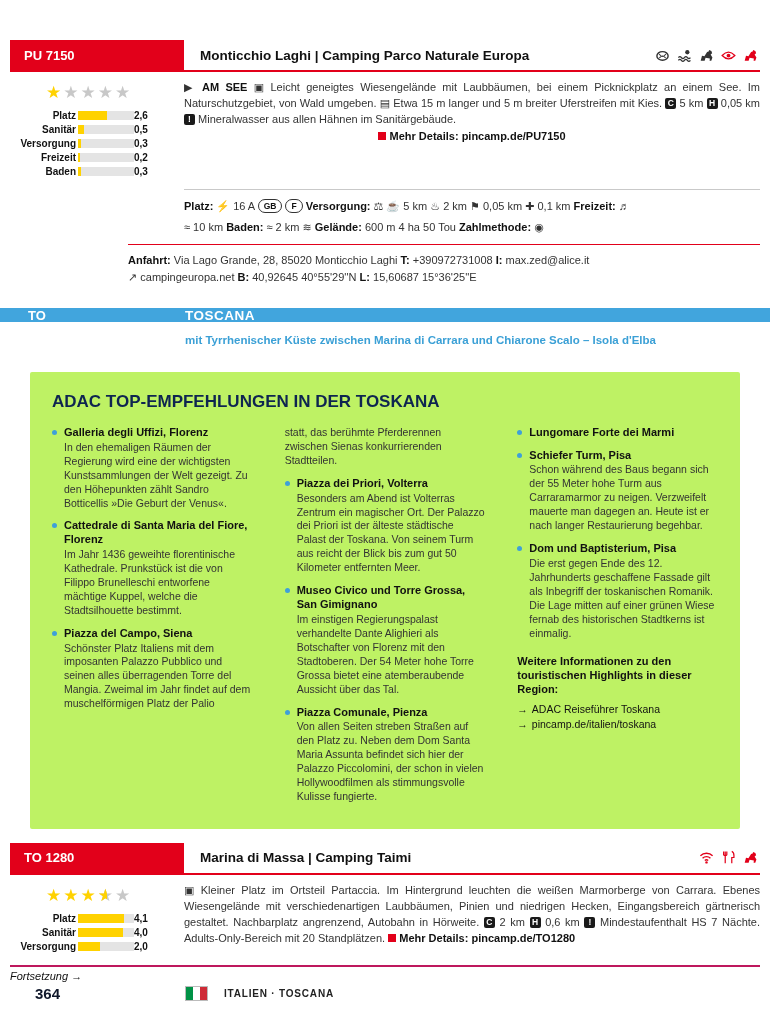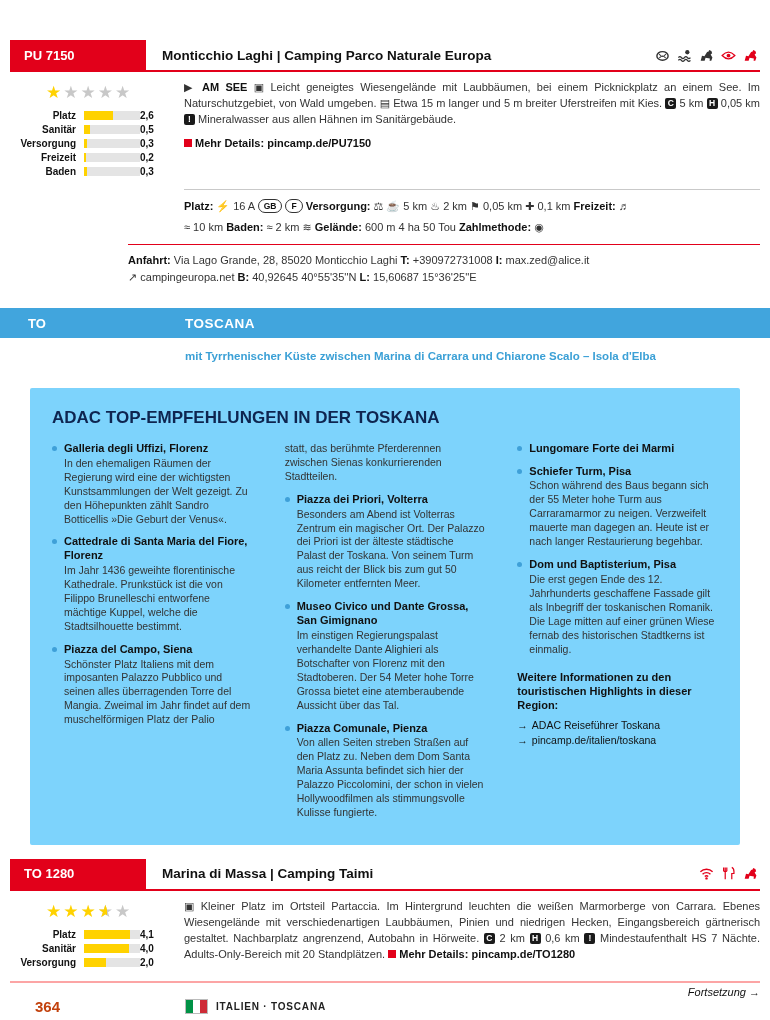--- a/index.html
+++ b/index.html
@@ -3,81 +3,81 @@
 <meta charset="utf-8">
 <style>
   html,body{margin:0;padding:0}
   body{
     width:770px;height:1020px;overflow:hidden;background:#fff;
     font-family:"Liberation Sans",sans-serif;color:#333;
     display:flex;flex-direction:column;box-sizing:border-box;padding-top:40px;
   }
   .entry{margin:0 10px}
   .entry-header{display:flex;align-items:stretch;border-bottom:2px solid #e2001a}
-  .code-badge{width:136px;background:#e2001a;color:#fff;font-weight:bold;font-size:13px;
+  .code-badge{width:174px;background:#e2001a;color:#fff;font-weight:bold;font-size:13px;
     display:flex;align-items:center;padding-left:14px;box-sizing:border-box;height:30px;flex:none}
   .entry-titlebar{flex:1;display:flex;align-items:center;justify-content:space-between;padding-left:16px}
   .entry-title{font-weight:bold;font-size:13.5px;color:#111}
   .amenities{display:flex;gap:7px;align-items:center;padding-right:2px}
   .amenity svg{display:block}
 
   .entry-body{display:flex;margin-top:8px}
   .sidebar{width:158px;flex:none}
   .stars{text-align:center;font-size:17px;letter-spacing:2px;margin:2px 0 7px}
   .star{color:#c8c8c8;position:relative;display:inline-block}
   .star.full{color:#ffd200}
   .star.half::after{content:'★';position:absolute;left:0;top:0;width:52%;overflow:hidden;color:#ffd200}
   .rating-row{display:flex;align-items:center;margin:3px 0;font-size:10px;font-weight:bold;color:#111}
-  .rating-label{width:66px;text-align:right;padding-right:8px;flex:none}
+  .rating-label{width:66px;text-align:right;padding-right:2px;flex:none}
   .rating-track{width:56px;height:9px;background:#e4e4e4;position:relative;display:inline-block;flex:none}
   .rating-fill{position:absolute;left:0;top:0;bottom:0;background:#ffd200}
   .rating-value{width:28px;text-align:left;flex:none}
 
   .entry-main{flex:1;padding-left:16px;font-size:11px}
   .desc{line-height:1.45;text-align:justify}
-  .details-line{text-align:left;margin-top:9px}
+  .details-line{text-align:center;margin-top:2px}
   .sg-label{font-weight:bold;color:#111}
   .sg-badge{display:inline-block;border:1px solid #333;border-radius:8px;padding:0 5px;
     font-size:8.5px;font-weight:bold;line-height:12px;vertical-align:1px;color:#111}
   .sg-sq{display:inline-block;background:#1a1a1a;color:#fff;font-weight:bold;font-size:8.5px;
     line-height:11px;min-width:11px;text-align:center;border-radius:2px;vertical-align:1px}
   .sg-redsq{display:inline-block;width:8px;height:8px;background:#e2001a;vertical-align:0}
   .sg-icon{color:#333}
 
   .facts{margin-left:174px;border-top:1px solid #c9c9c9;margin-top:9px;padding:6px 0 5px;
     font-size:11px;line-height:1.95}
   .anfahrt{margin-left:118px;border-top:1px solid #e2001a;padding:7px 0 4px;font-size:11px;line-height:1.55}
 
-  .band{background:#41a5dd;color:#fff;height:30px;position:relative;margin-top:18px;flex:none}
+  .band{background:#41a5dd;color:#fff;height:14px;position:relative;margin-top:18px;flex:none}
   .band-code{position:absolute;left:28px;top:50%;transform:translateY(-50%);font-weight:bold;font-size:13px}
   .band-name{position:absolute;left:185px;top:50%;transform:translateY(-50%);font-weight:bold;font-size:13.5px;letter-spacing:.5px}
   .band-sub{color:#3ba0d6;font-weight:bold;font-size:11.5px;margin:12px 20px 0 185px}
 
-  .reco-box{background:#7dd3fc;margin:26px 30px 0;padding:20px 22px 16px;border-radius:2px}
+  .reco-box{background:#bef264;margin:26px 30px 0;padding:20px 22px 16px;border-radius:2px}
   .reco-heading{font-size:17px;font-weight:bold;color:#0e2550;margin-bottom:14px}
   .reco-cols{display:flex;gap:32px}
   .reco-col{flex:1;font-size:10.5px}
   .reco-item{position:relative;padding-left:12px;margin-bottom:9px}
   .reco-item::before{content:'';position:absolute;left:0;top:4px;width:5px;height:5px;border-radius:50%;background:#3fa0d8}
   .reco-item-title{font-weight:bold;color:#111;font-size:11px;margin-bottom:1px;line-height:1.25}
   .reco-item-text{line-height:1.33;color:#333}
   .reco-cont{line-height:1.33;margin-bottom:9px}
   .reco-note{font-weight:bold;color:#111;line-height:1.3;margin:13px 0 6px;font-size:11px}
   .reco-link{margin:3px 0;color:#111}
   .reco-link .arrow{margin-right:4px}
 
   .entry2{margin-top:14px}
-  .fortsetzung{border-top:2px solid #fca5a5;margin:10px 10px 0;padding-top:3px;text-align:right;
+  .fortsetzung{border-top:2px solid #be185d;margin:10px 10px 0;padding-top:3px;
     font-style:italic;font-size:11px;color:#111}
 
   .footer{margin-top:auto;display:flex;align-items:center;padding:0 10px 18px;flex:none}
-  .page-num{font-weight:bold;font-size:15px;margin-left:25px;color:#c2410c}
+  .page-num{font-weight:bold;font-size:15px;margin-left:25px;color:#0f172a}
   .flag{margin-left:125px;display:inline-flex;border:1px solid #bbb}
   .flag span{width:7px;height:13px;display:block}
-  .footer-region{margin-left:8px;font-weight:bold;font-size:10px;letter-spacing:.8px;color:#222}
+  .footer-region{margin-left:16px;font-weight:bold;font-size:10px;letter-spacing:.8px;color:#222}
 </style>
 </head>
 <body>
 
 <section class="entry">
   <div class="entry-header">
     <div class="code-badge">PU 7150</div>
     <div class="entry-titlebar">
       <div class="entry-title">Monticchio Laghi | Camping Parco Naturale Europa</div>
       <div class="amenities">
@@ -158,21 +158,21 @@
       <div class="desc"><span class="sg-icon">▶</span> <span class="sg-label">AM SEE</span> <span class="sg-icon">▣</span> <span class="sg-text">Leicht geneigtes Wiesengelände mit Laubbäumen, bei einem Picknickplatz an einem See. Im Naturschutzgebiet, von Wald umgeben.</span> <span class="sg-icon">▤</span> <span class="sg-text">Etwa 15 m langer und 5 m breiter Uferstreifen mit Kies.</span> <span class="sg-sq">C</span> <span class="sg-text">5 km</span> <span class="sg-sq">H</span> <span class="sg-text">0,05 km</span> <span class="sg-sq">!</span> <span class="sg-text">Mineralwasser aus allen Hähnen im Sanitärgebäude.</span> </div>
       <div class="details-line"><span class="sg-redsq"></span> <span class="sg-label">Mehr Details: pincamp.de/PU7150</span> </div>
     </div>
   </div>
   <div class="facts">
     <div><span class="sg-label">Platz:</span> <span class="sg-icon">⚡</span> <span class="sg-text">16 A</span> <span class="sg-badge">GB</span> <span class="sg-badge">F</span> <span class="sg-label">Versorgung:</span> <span class="sg-icon">⚖</span> <span class="sg-icon">☕</span> <span class="sg-text">5 km</span> <span class="sg-icon">♨</span> <span class="sg-text">2 km</span> <span class="sg-icon">⚑</span> <span class="sg-text">0,05 km</span> <span class="sg-icon">✚</span> <span class="sg-text">0,1 km</span> <span class="sg-label">Freizeit:</span> <span class="sg-icon">♬</span> </div>
     <div><span class="sg-icon">≈</span> <span class="sg-text">10 km</span> <span class="sg-label">Baden:</span> <span class="sg-icon">≈</span> <span class="sg-text">2 km</span> <span class="sg-icon">≋</span> <span class="sg-label">Gelände:</span> <span class="sg-text">600 m</span> <span class="sg-text">4 ha</span> <span class="sg-text">50 Tou</span> <span class="sg-label">Zahlmethode:</span> <span class="sg-icon">◉</span> </div>
   </div>
   <div class="anfahrt">
     <div><span class="sg-label">Anfahrt:</span> <span class="sg-text">Via Lago Grande, 28, 85020 Monticchio Laghi</span> <span class="sg-label">T:</span> <span class="sg-text">+390972731008</span> <span class="sg-label">I:</span> <span class="sg-text">max.zed@alice.it</span> </div>
-    <div><span class="sg-icon">↗</span> <span class="sg-text">campingeuropa.net</span> <span class="sg-label">B:</span> <span class="sg-text">40,92645 40°55'35''N</span> <span class="sg-label">L:</span> <span class="sg-text">15,60687 15°36'25''E</span> </div>
+    <div><span class="sg-icon">↗</span> <span class="sg-text">campingeuropa.net</span> <span class="sg-label">B:</span> <span class="sg-text">40,92645 40°55'29''N</span> <span class="sg-label">L:</span> <span class="sg-text">15,60687 15°36'25''E</span> </div>
   </div>
 </section>
 
 <div class="band">
   <span class="band-code">TO</span>
   <span class="band-name">TOSCANA</span>
 </div>
 <div class="band-sub">mit Tyrrhenischer Küste zwischen Marina di Carrara und Chiarone Scalo – Isola d'Elba</div>
 
 <section class="reco-box">
@@ -192,21 +192,21 @@
           <div class="reco-item-text">Schönster Platz Italiens mit dem imposanten Palazzo Pubblico und seinen alles überragenden Torre del Mangia. Zweimal im Jahr findet auf dem muschelförmigen Platz der Palio</div>
         </div>
       </div>
       <div class="reco-col">
         <div class="reco-cont">statt, das berühmte Pferderennen zwischen Sienas konkurrierenden Stadtteilen.</div>
         <div class="reco-item">
           <div class="reco-item-title">Piazza dei Priori, Volterra</div>
           <div class="reco-item-text">Besonders am Abend ist Volterras Zentrum ein magischer Ort. Der Palazzo dei Priori ist der älteste städtische Palast der Toskana. Von seinem Turm aus reicht der Blick bis zum gut 50 Kilometer entfernten Meer.</div>
         </div>
         <div class="reco-item">
-          <div class="reco-item-title">Museo Civico und Dante Grossa, San Gimignano</div>
+          <div class="reco-item-title">Museo Civico und Torre Grossa, San Gimignano</div>
           <div class="reco-item-text">Im einstigen Regierungspalast verhandelte Dante Alighieri als Botschafter von Florenz mit den Stadtoberen. Der 54 Meter hohe Torre Grossa bietet eine atemberaubende Aussicht über das Tal.</div>
         </div>
         <div class="reco-item">
           <div class="reco-item-title">Piazza Comunale, Pienza</div>
           <div class="reco-item-text">Von allen Seiten streben Straßen auf den Platz zu. Neben dem Dom Santa Maria Assunta befindet sich hier der Palazzo Piccolomini, der schon in vielen Hollywoodfilmen als stimmungsvolle Kulisse fungierte.</div>
         </div>
       </div>
       <div class="reco-col">
         <div class="reco-item">
           <div class="reco-item-title">Lungomare Forte dei Marmi</div>

